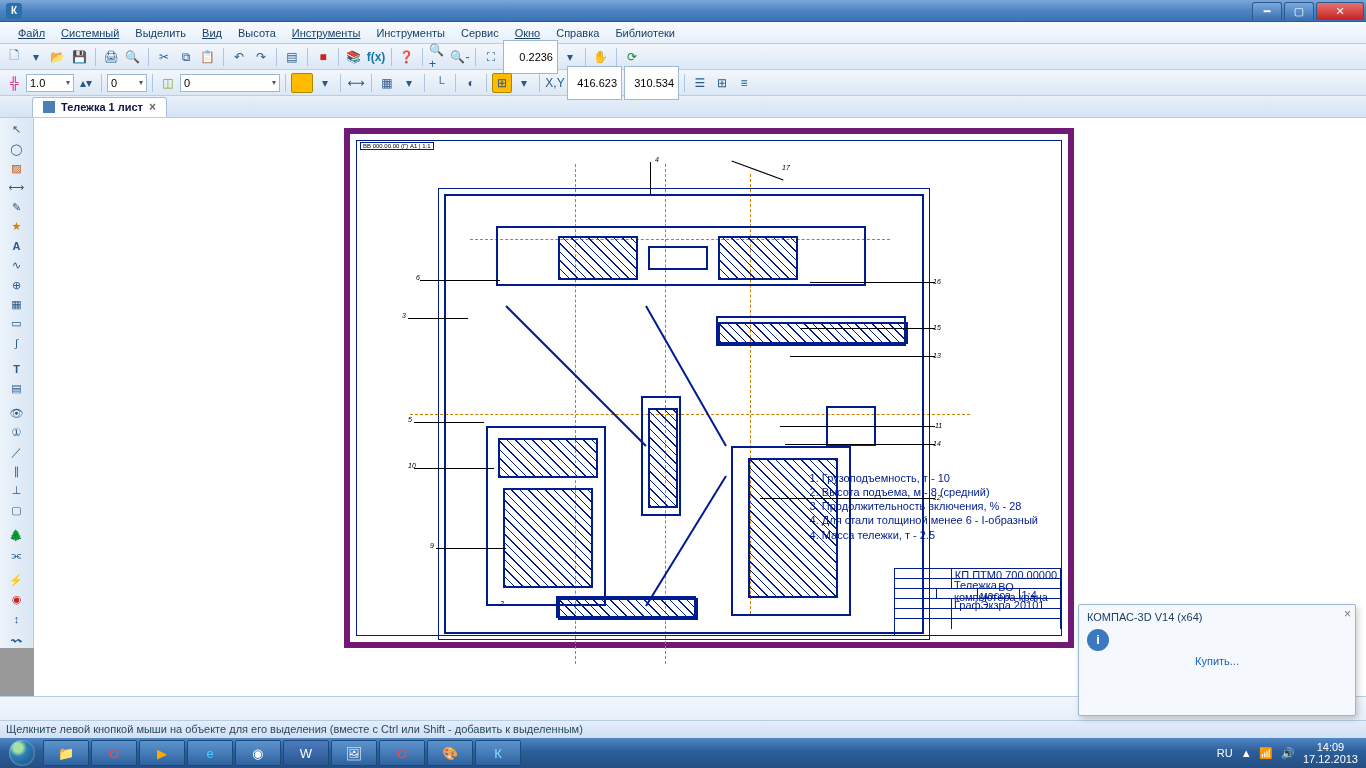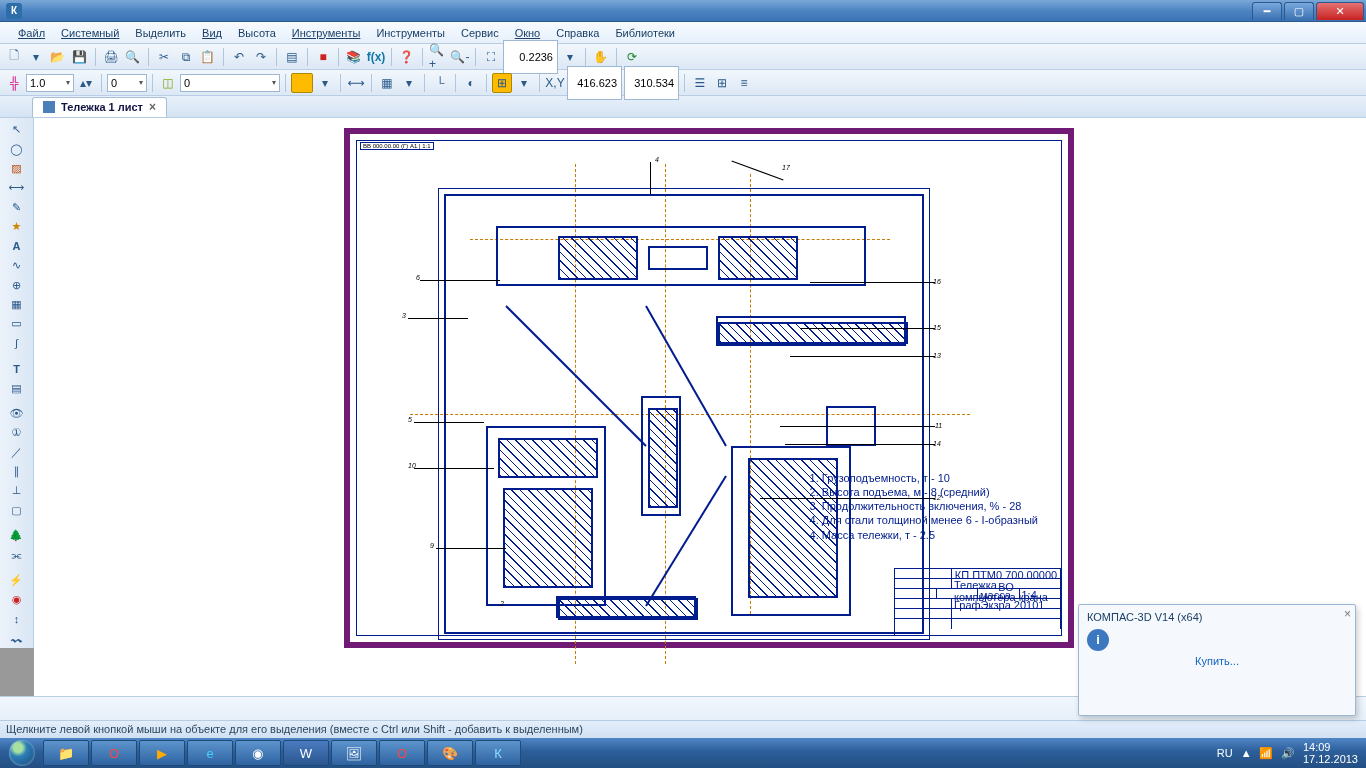--- a/index.html
+++ b/index.html
@@ -66,21 +66,21 @@
 .notif .nt-body{display:flex;gap:8px;line-height:1.35}
 .notif .nt-icon{width:22px;height:22px;border-radius:50%;background:#3b78bf;color:#fff;display:flex;align-items:center;justify-content:center;font-weight:700;font-size:13px;flex:0 0 22px}
 .notif .nt-link{color:#1565c0;text-align:center;margin-top:4px;cursor:pointer}
 
 
 .taskbar{position:absolute;left:0;right:0;bottom:0;height:30px;background:linear-gradient(#4f86c6 0,#2c5e99 45%,#234f83 100%);display:flex;align-items:center;padding:0 2px}
 .start{width:40px;height:28px;display:flex;align-items:center;justify-content:center}
 .start .orb{width:26px;height:26px;border-radius:50%;background:radial-gradient(circle at 35% 30%,#a6e1a0 0 18%,#2f7fb9 35%,#104272 100%);box-shadow:0 0 3px rgba(255,255,255,.6) inset}
 .task{width:46px;height:26px;margin:0 1px;background:linear-gradient(#5d94cd,#2e63a0);border:1px solid #1e4a7a;border-radius:2px;display:flex;align-items:center;justify-content:center;color:#fff;font-size:13px}
 .tray{margin-left:auto;display:flex;align-items:center;gap:8px;padding-right:6px;color:#fff}
-.tray .clock{font-size:10px;line-height:1.1}
+.tray .clock{text-align:center;font-size:10px;line-height:1.1}
 </style>
 </head>
 <body>
 
 <div class="titlebar">
   <div class="app-icon">К</div>
   <div class="win-btns">
     <div class="win-btn min">━</div>
     <div class="win-btn max">▢</div>
     <div class="win-btn close">✕</div>

